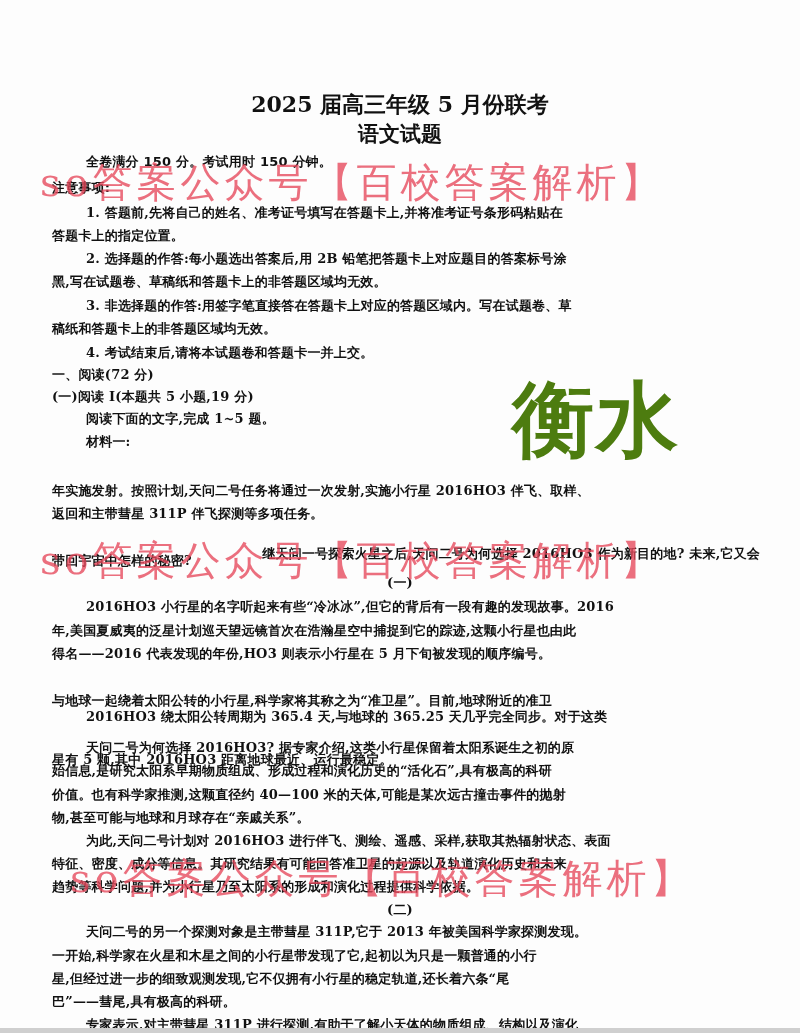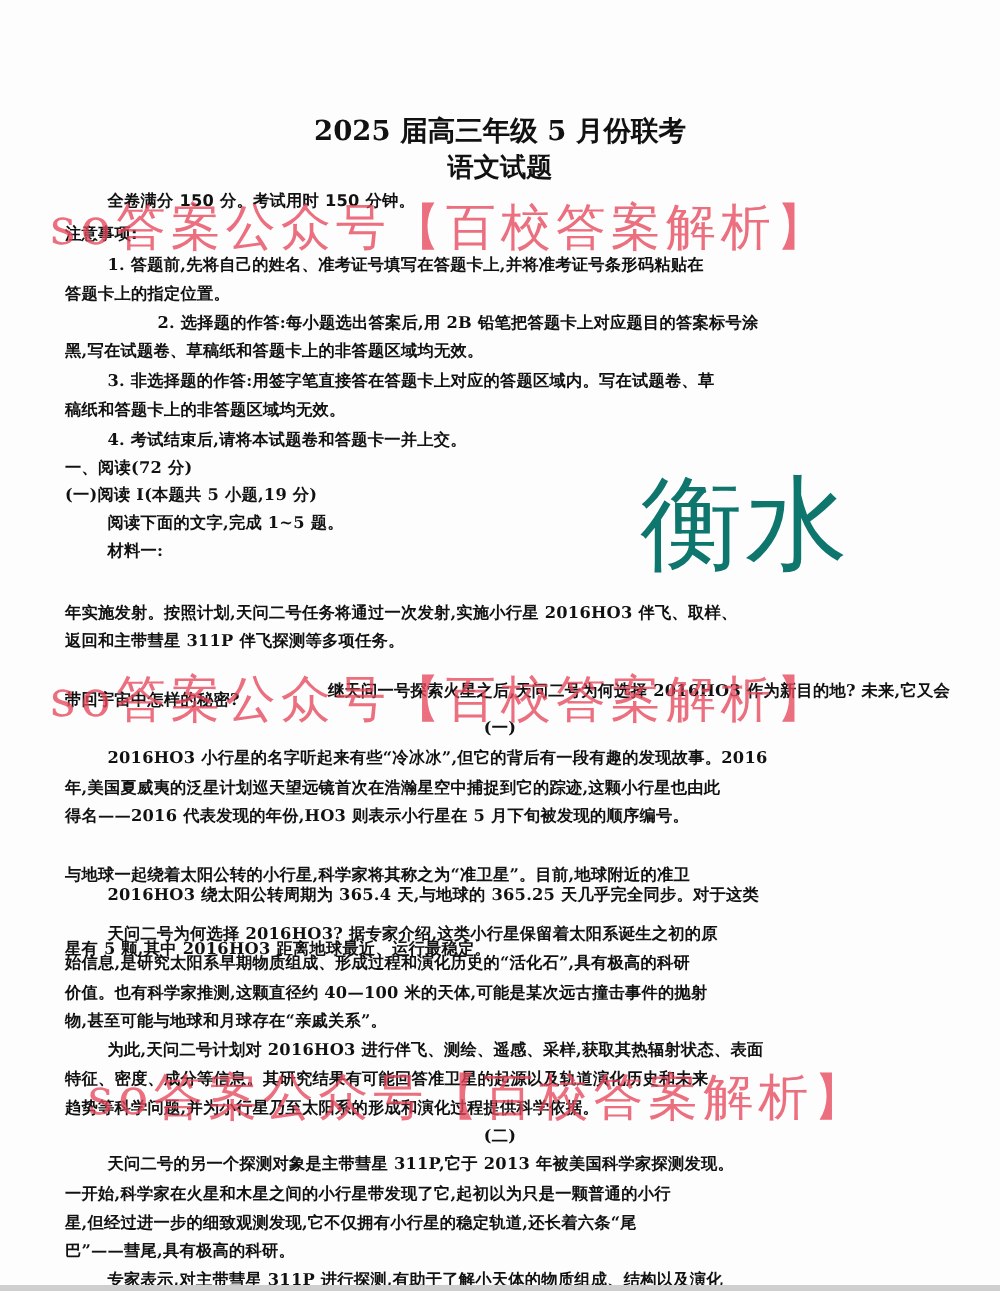--- a/index.html
+++ b/index.html
@@ -6,37 +6,37 @@
   body { width: 800px; height: 1033px; overflow: hidden; position: relative; font-family: "DejaVu Serif", "Liberation Serif", serif; color: #111; }
   .page { position: absolute; left: 0; top: 0; width: 800px; height: 1033px; background: #fdfdfd; }
   .line { position: absolute; left: 52px; right: 40px; font-size: 13px; line-height: 23px; white-space: nowrap; letter-spacing: 0.2px; font-weight: 600; }
   .indent { left: 86px; }
   .title { position: absolute; left: 0; width: 800px; text-align: center; font-weight: bold; }
   .t1 { top: 90px; font-size: 22px; }
   .t2 { top: 120px; font-size: 21px; }
   .sans { font-family: "DejaVu Sans", "Liberation Sans", sans-serif; }
   .center { left: 0; right: 0; text-align: center; }
   .wm { position: absolute; color: rgba(230, 70, 90, 0.78); font-family: "DejaVu Serif", serif; font-size: 40px; line-height: 44px; white-space: nowrap; letter-spacing: 4px; pointer-events: none; text-align: center; }
-  .stamp { position: absolute; left: 512px; top: 375px; font-family: "DejaVu Sans", sans-serif; font-size: 82px; font-weight: normal; color: #0f766e; letter-spacing: 2px; line-height: 90px; }
+  .stamp { position: absolute; left: 512px; top: 375px; font-family: "DejaVu Sans", sans-serif; font-size: 82px; font-weight: bold; color: #4d7c0f; letter-spacing: 2px; line-height: 90px; }
   .bottom-bar { position: absolute; left: 0; bottom: 0; width: 800px; height: 5px; background: #cfcfcf; }
 </style>
 </head>
 <body>
 
 <div class="page">
 
   <div class="title t1">2025 届高三年级 5 月份联考</div>
   <div class="title t2">语文试题</div>
 
   <div class="line indent sans" style="top:150px;font-weight:bold;">全卷满分 150 分。考试用时 150 分钟。</div>
   <div class="line sans" style="top:176px;font-weight:bold;">注意事项:</div>
 
   <div class="line indent" style="top:201px;">1. 答题前,先将自己的姓名、准考证号填写在答题卡上,并将准考证号条形码粘贴在</div>
   <div class="line" style="top:224px;">答题卡上的指定位置。</div>
-  <div class="line indent" style="top:247px;margin-left:40px;">2. 选择题的作答:每小题选出答案后,用 2B 铅笔把答题卡上对应题目的答案标号涂</div>
+  <div class="line indent" style="top:247px;">2. 选择题的作答:每小题选出答案后,用 2B 铅笔把答题卡上对应题目的答案标号涂</div>
   <div class="line" style="top:270px;">黑,写在试题卷、草稿纸和答题卡上的非答题区域均无效。</div>
   <div class="line indent" style="top:294px;">3. 非选择题的作答:用签字笔直接答在答题卡上对应的答题区域内。写在试题卷、草</div>
   <div class="line" style="top:317px;">稿纸和答题卡上的非答题区域均无效。</div>
   <div class="line indent" style="top:341px;">4. 考试结束后,请将本试题卷和答题卡一并上交。</div>
 
   <div class="line" style="top:363px;">一、阅读(72 分)</div>
   <div class="line" style="top:385px;">(一)阅读 I(本题共 5 小题,19 分)</div>
   <div class="line indent" style="top:407px;">阅读下面的文字,完成 1~5 题。</div>
   <div class="line indent" style="top:430px;">材料一:</div>
 

